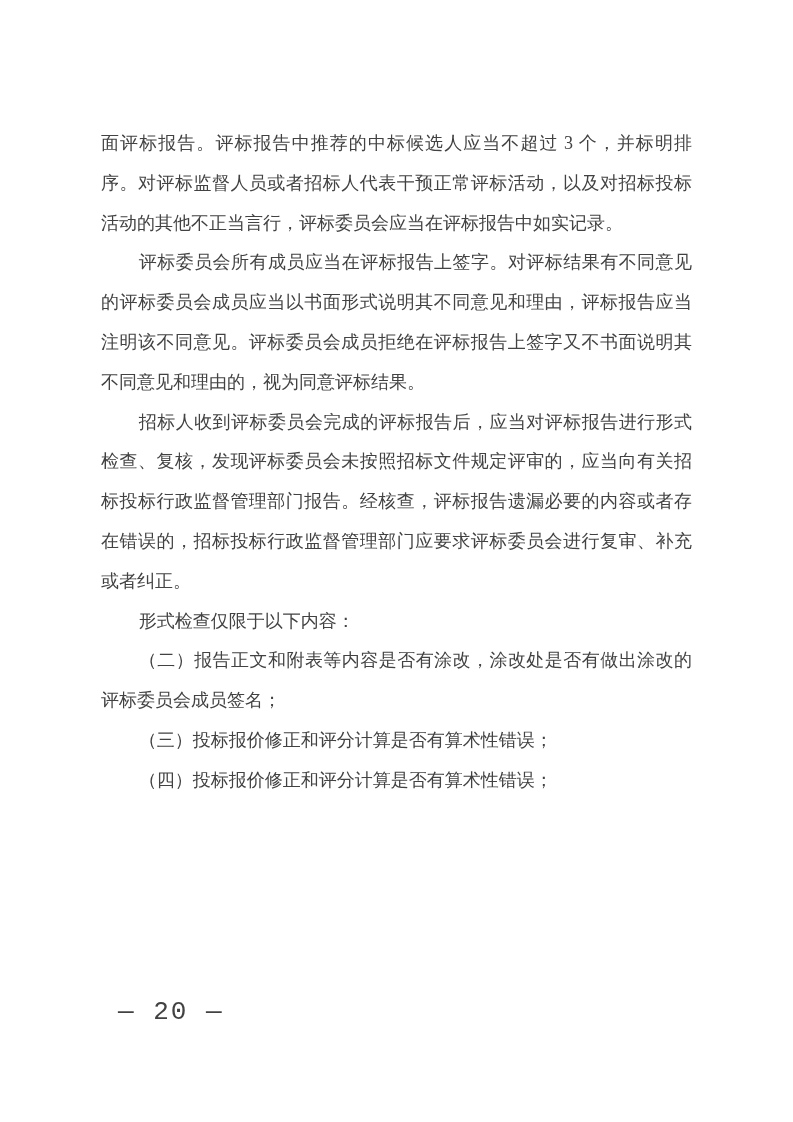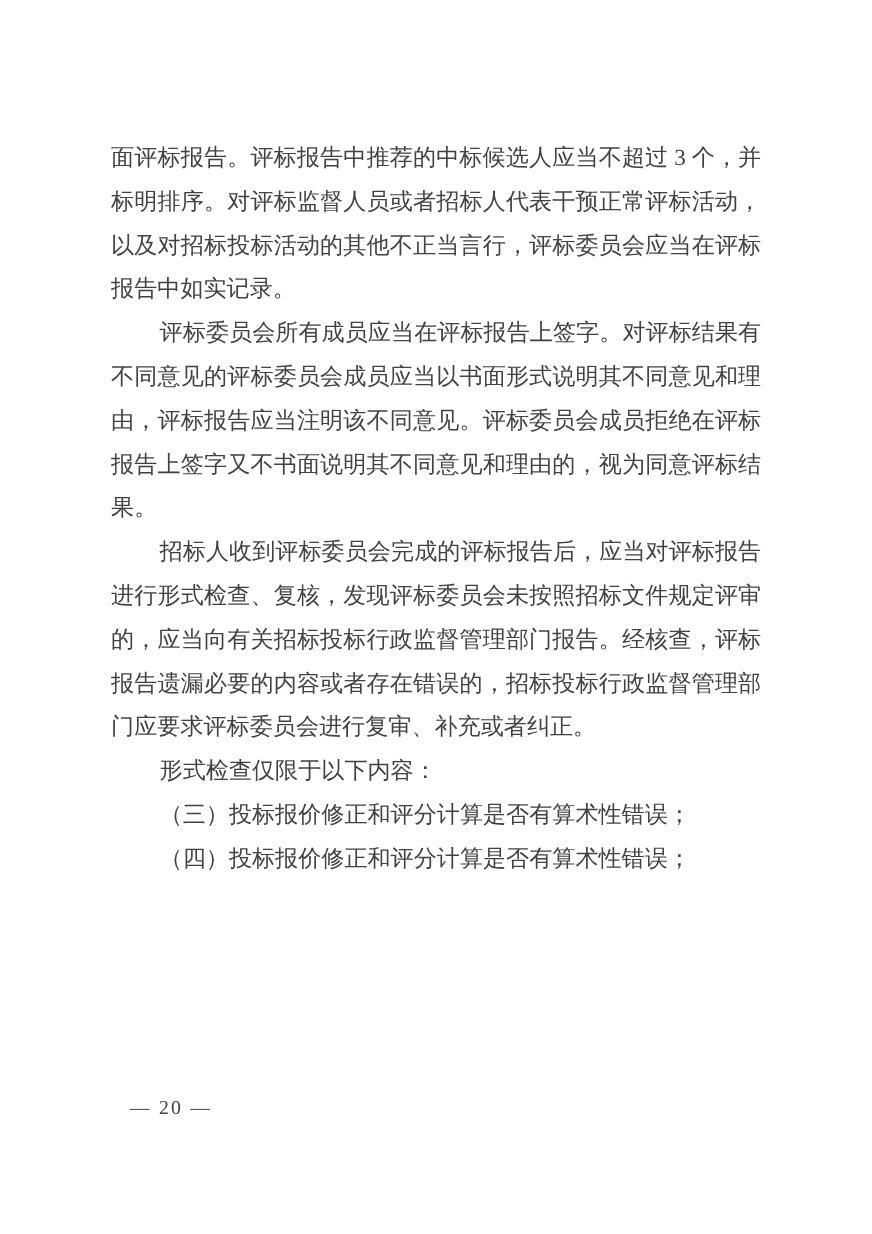--- a/index.html
+++ b/index.html
@@ -13,52 +13,53 @@
     height: 1122px;
     background: #ffffff;
     overflow: hidden;
     font-family: "Liberation Serif", "DejaVu Serif", serif;
   }
   .doc-body {
     position: absolute;
     left: 101px;
     top: 124px;
     width: 591px;
-    font-size: 21px;
+    font-size: 18px;
     line-height: 39.8px;
     color: #424242;
     text-align: justify;
     text-justify: inter-character;
   }
   .doc-body p {
     margin: 0;
     padding: 0;
   }
   .doc-body p.indent {
     text-indent: 2.1em;
   }
   .page-footer {
     position: absolute;
     left: 118px;
     top: 997px;
-    font-size: 18px;
+    font-size: 26px;
     color: #424242;
     letter-spacing: 2px;
-    font-family: Liberation Serif, serif;
+    font-family: Liberation Mono, monospace;
   }
 </style>
 </head>
 <body>
 
 <div class="page">
 
   <div class="doc-body">
     <p class="para">面评标报告。评标报告中推荐的中标候选人应当不超过 3 个，并标明排序。对评标监督人员或者招标人代表干预正常评标活动，以及对招标投标活动的其他不正当言行，评标委员会应当在评标报告中如实记录。</p>
     <p class="para indent">评标委员会所有成员应当在评标报告上签字。对评标结果有不同意见的评标委员会成员应当以书面形式说明其不同意见和理由，评标报告应当注明该不同意见。评标委员会成员拒绝在评标报告上签字又不书面说明其不同意见和理由的，视为同意评标结果。</p>
     <p class="para indent">招标人收到评标委员会完成的评标报告后，应当对评标报告进行形式检查、复核，发现评标委员会未按照招标文件规定评审的，应当向有关招标投标行政监督管理部门报告。经核查，评标报告遗漏必要的内容或者存在错误的，招标投标行政监督管理部门应要求评标委员会进行复审、补充或者纠正。</p>
     <p class="para indent">形式检查仅限于以下内容：</p>
+    <p class="para indent">（二）报告正文和附表等内容是否有涂改，涂改处是否有做出涂改的评标委员会成员签名；</p>
     <p class="para indent">（三）投标报价修正和评分计算是否有算术性错误；</p>
     <p class="para indent">（四）投标报价修正和评分计算是否有算术性错误；</p>
   </div>
 
   <div class="page-footer">— 20 —</div>
 
 </div>
 
 </body></html>

